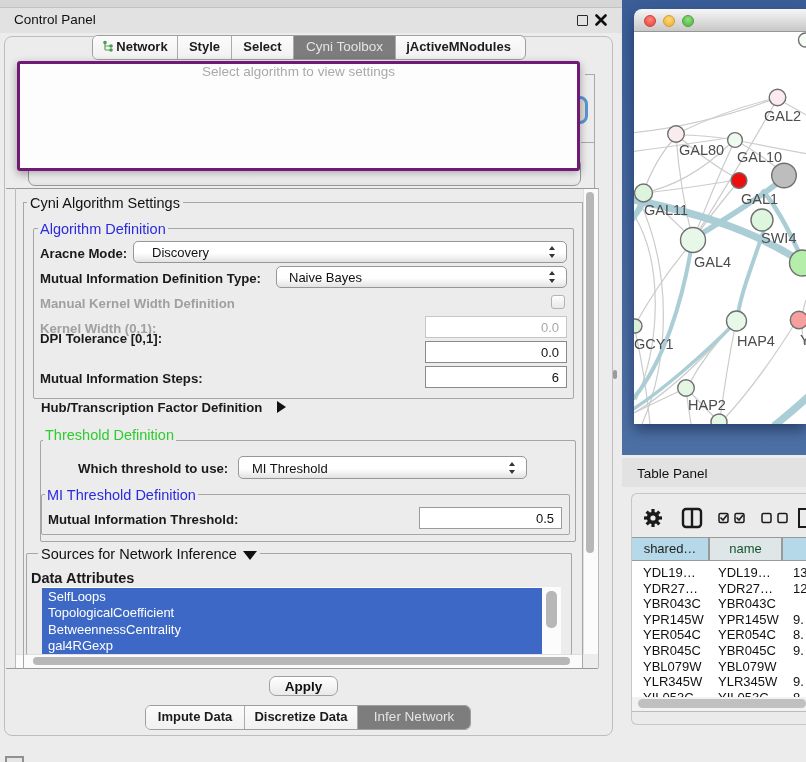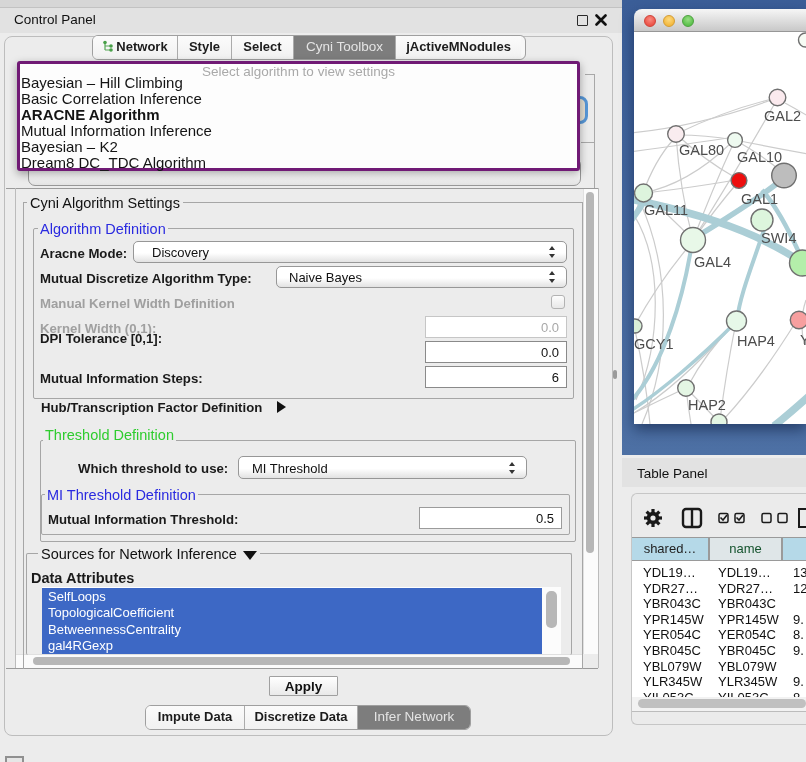--- a/index.html
+++ b/index.html
@@ -68,21 +68,21 @@
 
 <div class="abs" style="left:33px;top:228px;width:539px;height:169px;border:1px solid #a6a6a6;border-radius:2px;"></div>
 <div class="abs" style="left:38px;top:221px;font-size:14.5px;color:#2a2ae0;background:#ececec;padding:0 2px;">Algorithm Definition</div>
 
 <div class="lbl" style="left:40px;top:246px;">Aracne Mode:</div>
 <div class="combo" style="left:133px;top:241px;width:434px;height:22px;">
     <span class="ct">Discovery</span>
     <span class="arrows"></span>
   </div>
 
-<div class="lbl" style="left:40px;top:271px;">Mutual Discretize Algorithm Type:</div>
+<div class="lbl" style="left:40px;top:271px;">Mutual Information Definition Type:</div>
 <div class="combo" style="left:276px;top:266px;width:291px;height:22px;">
     <span class="ct" style="left:12px;">Naive Bayes</span>
     <span class="arrows"></span>
   </div>
 
 <div class="lbl dis" style="left:40px;top:296px;">Manual Kernel Width Definition</div>
 <div class="abs" style="left:551px;top:295px;width:14px;height:14px;border:1px solid #b3b3b3;border-radius:3px;background:linear-gradient(#fdfdfd,#e8e8e8);box-sizing:border-box;"></div>
 
 <div class="lbl dis" style="left:40px;top:321px;">Kernel Width (0,1):</div>
 <div class="field" style="left:425px;top:316px;width:142px;height:22px;border-color:#c6c6c6;">
@@ -123,21 +123,21 @@
 <div class="abs" style="left:38px;top:546px;font-size:14.5px;color:#111;background:#ececec;padding:0 3px;">Sources for Network Inference <span style="display:inline-block;width:0;height:0;border-left:7px solid transparent;border-right:7px solid transparent;border-top:9px solid #111;vertical-align:middle;margin-left:2px;"></span></div>
 <div class="lbl" style="left:31px;top:570px;font-size:14.5px;">Data Attributes</div>
 
 <div class="abs" style="left:42px;top:587px;width:519px;height:67px;background:#ffffff;overflow:hidden;">
   <div class="abs" style="left:0;top:1px;width:500px;height:66px;background:#3d68c5;"></div>
   <div class="abs" style="left:6px;top:2px;width:490px;font-size:13px;color:#fff;line-height:16.4px;">SelfLoops<br>TopologicalCoefficient<br>BetweennessCentrality<br>gal4RGexp</div>
   <div class="abs" style="left:500px;top:0;width:19px;height:67px;background:#fcfcfc;"></div>
   <div class="abs" style="left:504px;top:4px;width:11px;height:37px;background:#b7b7b7;border-radius:5px;"></div>
 </div>
 
-<div class="abs" style="left:269px;top:676px;width:69px;height:20px;border:1px solid #a0a0a0;border-radius:1px;background:linear-gradient(#ffffff,#e9e9e9);text-align:center;line-height:19px;font-size:13.5px;font-weight:bold;color:#111;box-sizing:border-box;">Apply</div>
+<div class="abs" style="left:269px;top:676px;width:69px;height:20px;border:1px solid #a0a0a0;border-radius:7px;background:linear-gradient(#ffffff,#e9e9e9);text-align:center;line-height:19px;font-size:13.5px;font-weight:bold;color:#111;box-sizing:border-box;">Apply</div>
 
 <div class="abs" style="left:145px;top:705px;width:324px;height:23px;border:1px solid #9f9f9f;border-radius:6px;overflow:hidden;white-space:nowrap;background:#f7f7f7;">
   <div class="seg" style="width:99px;line-height:22px;">Impute Data</div><div class="seg" style="width:113px;line-height:22px;">Discretize Data</div><div class="seg sel" style="width:112px;line-height:22px;">Infer Network</div>
 </div>
 
 <div class="abs" style="left:5px;top:756px;width:19px;height:12px;border:2px solid #909090;background:#e6e6e6;box-sizing:border-box;"></div>
 
 <div class="abs" style="left:613px;top:370px;width:4px;height:9px;background:#9a9a9a;border-radius:2px;"></div>
 
 <div class="abs" style="left:622px;top:0;width:184px;height:455px;background:linear-gradient(#3b5e98,#4d70a4);"></div>
@@ -224,28 +224,20 @@
       <text x="800" y="345">Y</text>
       <text x="634" y="349">GCY1</text>
       <text x="688" y="410">HAP2</text>
     </g>
   </svg>
   </div>
 </div>
 
 <div class="abs" style="left:17px;top:61px;width:563px;height:110px;background:#fdfdfd;border:3px solid #701a75;border-radius:3px;box-shadow:0 3px 9px rgba(0,0,0,0.35);box-sizing:border-box;">
   <div class="abs" style="left:0;top:0;width:100%;text-align:center;font-size:13.5px;color:#a9a9a9;">Select algorithm to view settings</div>
-  <div class="abs" style="left:1px;top:11px;font-size:15px;color:#141414;line-height:16px;white-space:nowrap;">
-    Bayesian – Hill Climbing<br>
-    Basic Correlation Inference<br>
-    <b>ARACNE Algorithm</b><br>
-    Mutual Information Inference<br>
-    Bayesian – K2<br>
-    Dream8 DC_TDC Algorithm
-  </div>
 </div>
 
 <div class="abs" style="left:622px;top:455px;width:184px;height:307px;background:#ececec;"></div>
 <div class="abs" style="left:622px;top:458px;width:184px;height:29px;background:#e2e2e2;"></div>
 <div class="abs" style="left:637px;top:466px;font-size:13.5px;color:#111;">Table Panel</div>
 
 <div class="abs" style="left:631px;top:493px;width:175px;height:230px;border:1px solid #c6c6c6;border-radius:6px 0 0 6px;border-right:none;background:#ebebeb;"></div>
 
 <svg class="abs" style="left:640px;top:505px;" width="166" height="26" viewBox="0 0 166 26">
 

